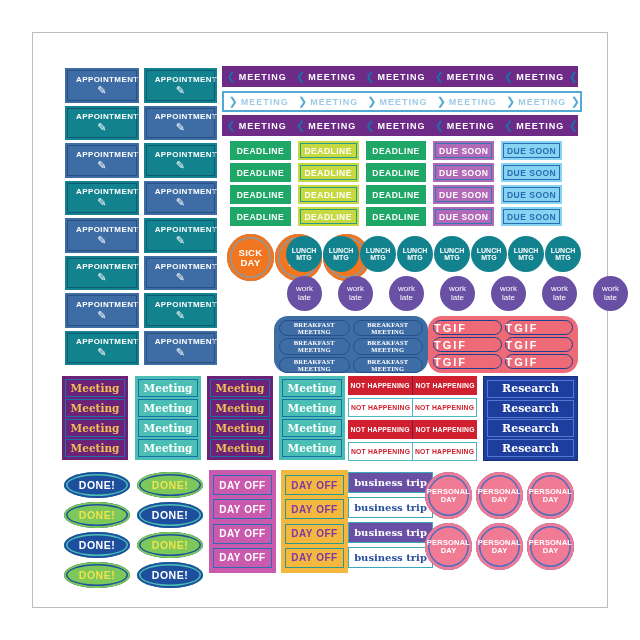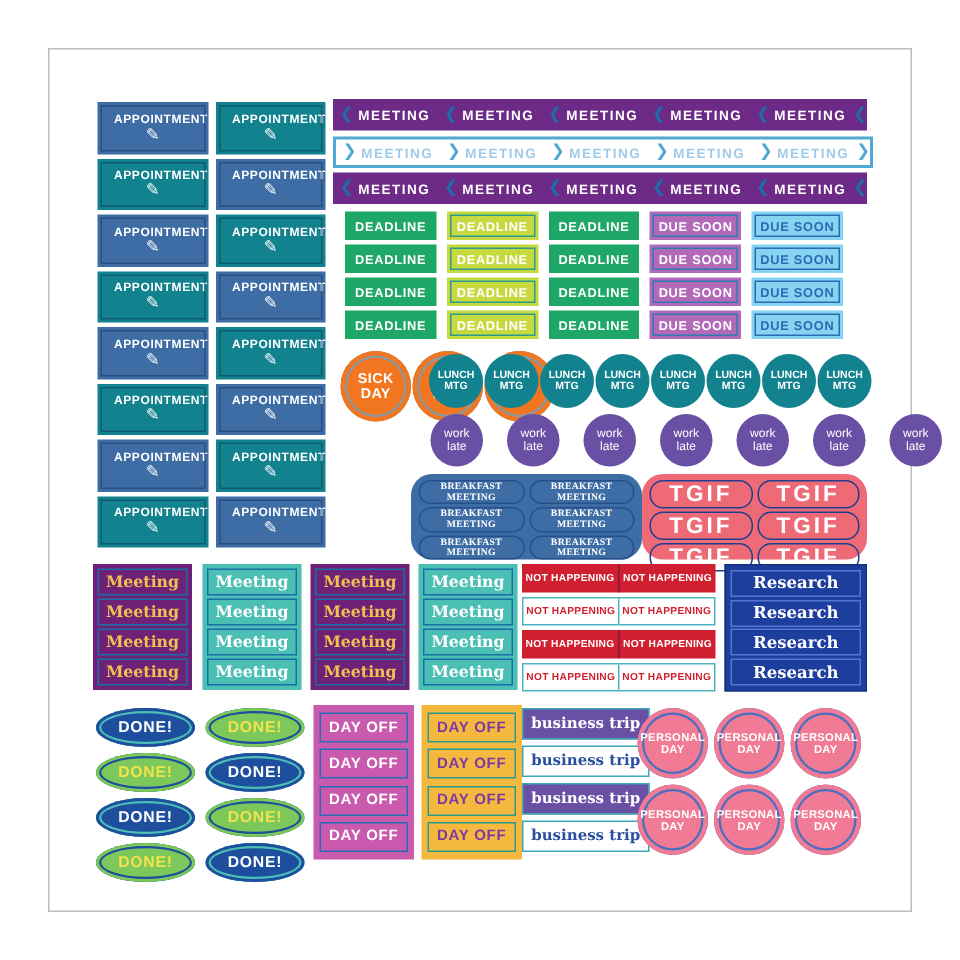--- a/index.html
+++ b/index.html
@@ -55,21 +55,21 @@
 
   
   .bf-block{left:274px;top:316px;width:154px;height:57px;background:#3e6da6;border-radius:14px;
     display:grid;grid-template-columns:1fr 1fr;gap:2px 3px;padding:4px 5px;box-sizing:border-box;}
   .bf-pill{border:1px solid #24518c;border-radius:9px;display:flex;flex-direction:column;
     align-items:center;justify-content:center;color:#fff;font-family:"Liberation Serif",serif;
     font-weight:bold;font-size:6.5px;line-height:1.1;letter-spacing:.2px;}
   .tgif-block{left:428px;top:316px;width:150px;height:57px;background:#ee6a76;border-radius:14px;
     display:grid;grid-template-columns:1fr 1fr;gap:2px 3px;padding:4px 5px;box-sizing:border-box;}
   .tgif-pill{border:1.5px solid #1e3f8f;border-radius:9px;display:flex;align-items:center;
-    justify-content:center;color:#fff;font-weight:bold;font-size:15px;letter-spacing:2px;}
+    color:#fff;font-weight:bold;font-size:11px;letter-spacing:2px;}
 
   
   .mcol{top:376px;width:66px;height:84px;display:flex;flex-direction:column;
     justify-content:space-around;padding:2px 3px;box-sizing:border-box;}
   .mcol.purple{background:#6d2277;color:#f0c052;}
   .mcol.tealc{background:#4cbfb4;color:#fff;}
   .mrow{height:16px;border:1px solid #1b6fa8;display:flex;align-items:center;justify-content:center;
     font-family:"DejaVu Serif",serif;font-weight:bold;font-size:10.5px;}
 
   

